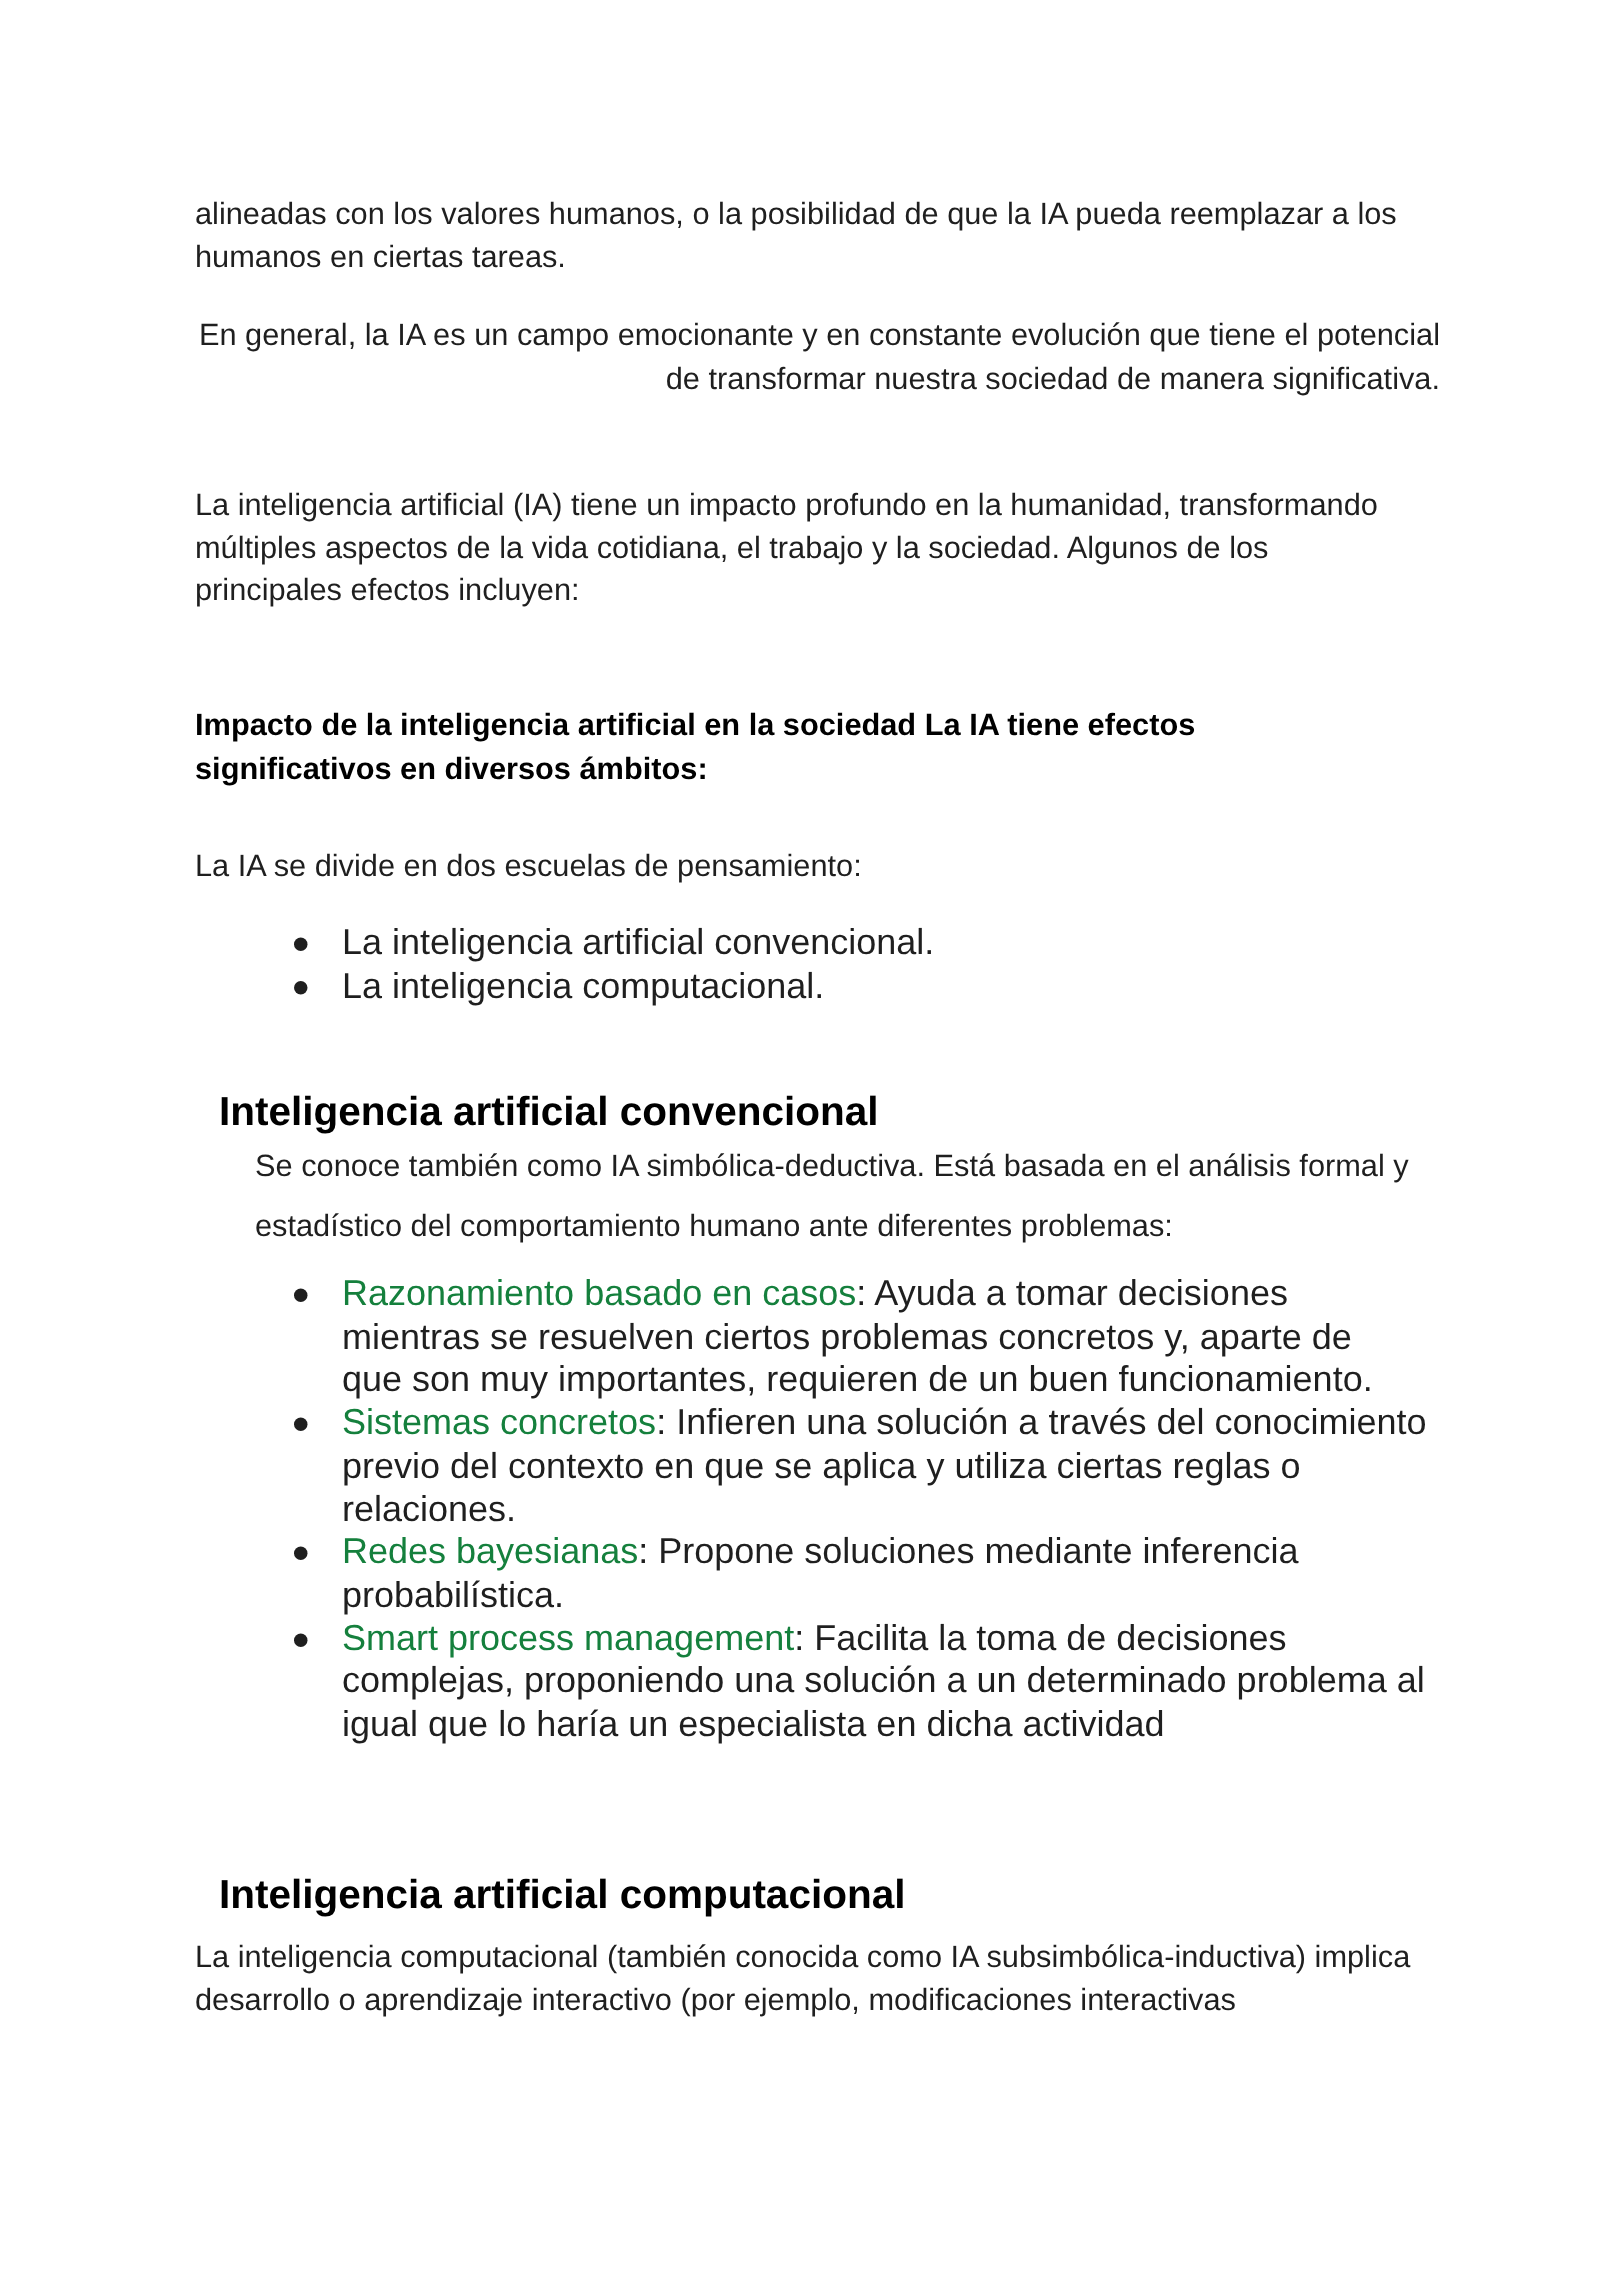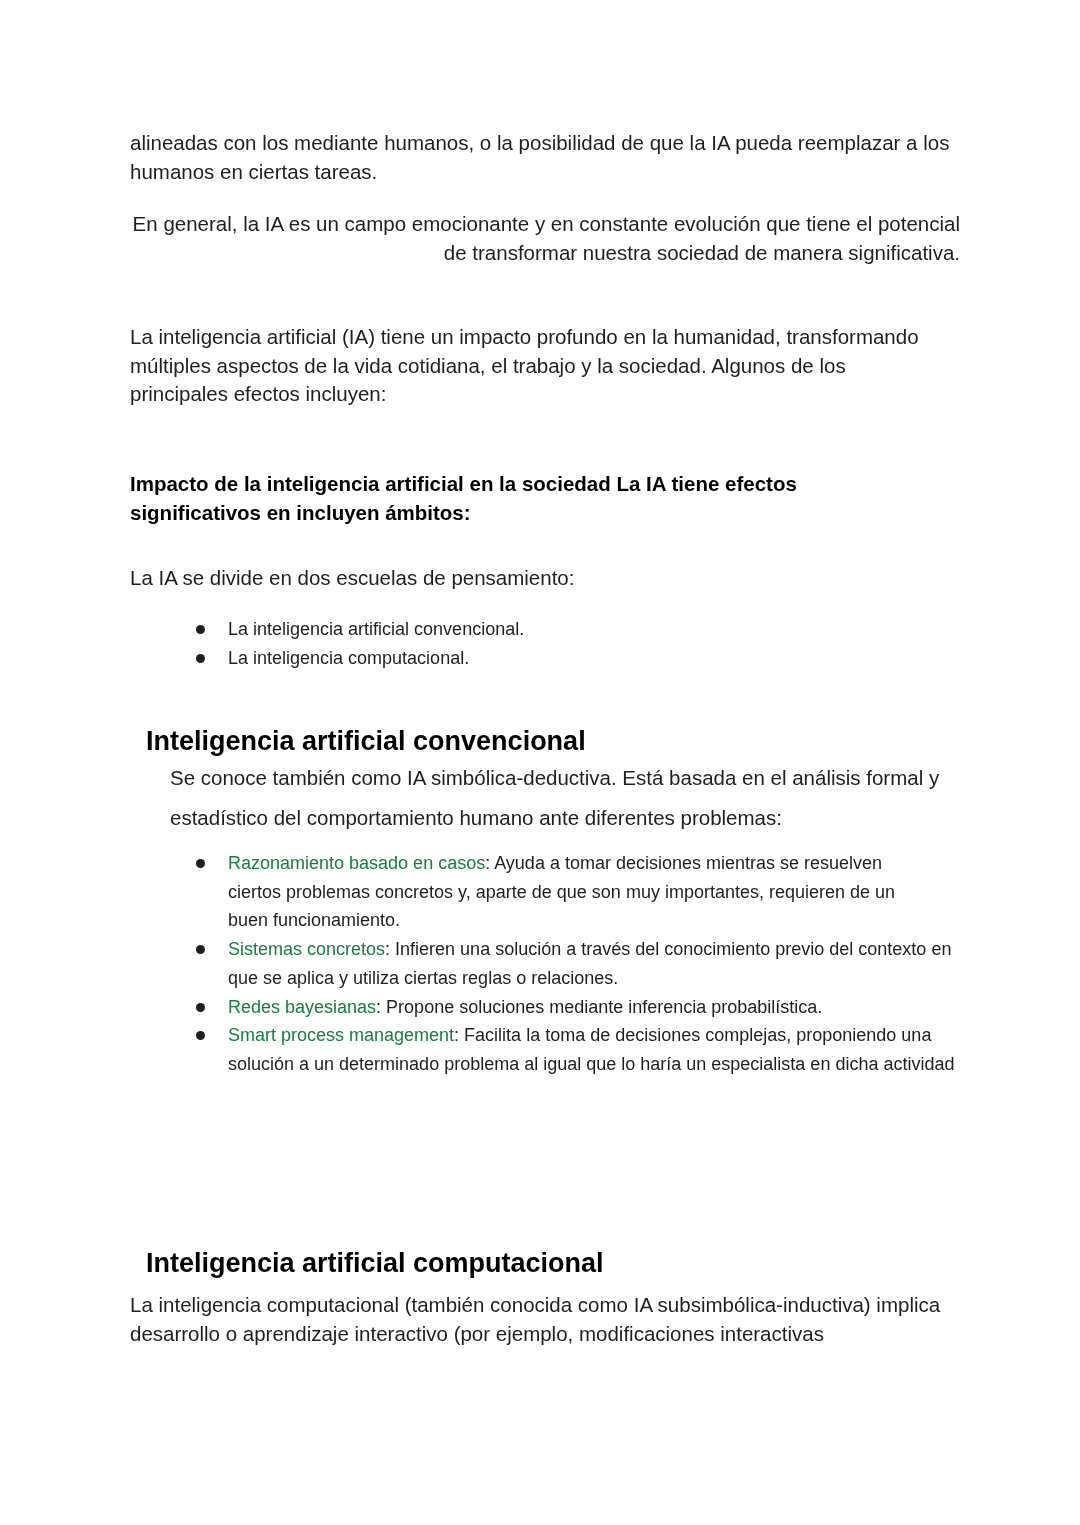--- a/index.html
+++ b/index.html
@@ -48,21 +48,21 @@
     position: absolute;
     left: 0;
     width: 830px;
     margin: 0;
     padding: 0;
     list-style: none;
   }
   .li {
     position: relative;
     padding-left: 98px;
-    font-size: 18px;
+    font-size: 24px;
     line-height: 28.7px;
     color: #1f1f1f;
   }
   .bullet {
     position: absolute;
     left: 66px;
     top: 10px;
     width: 9px;
     height: 9px;
     border-radius: 50%;
@@ -75,27 +75,27 @@
   }
   .spaced {
     line-height: 40px;
   }
 </style>
 </head>
 <body>
 
 <div class="page">
 
-  <p class="p" style="top:129px;">alineadas con los mediante humanos, o la posibilidad de que la IA pueda reemplazar a los humanos en ciertas tareas.</p>
+  <p class="p" style="top:129px;">alineadas con los valores humanos, o la posibilidad de que la IA pueda reemplazar a los humanos en ciertas tareas.</p>
 
   <p class="p" style="top:210px;text-align:right;">En general, la IA es un campo emocionante y en constante evolución que tiene el potencial de transformar nuestra sociedad de manera significativa.</p>
 
   <p class="p" style="top:323px; width:790px;">La inteligencia artificial (IA) tiene un impacto profundo en la humanidad, transformando múltiples aspectos de la vida cotidiana, el trabajo y la sociedad. Algunos de los principales efectos incluyen:</p>
 
-  <p class="p bold" style="top:470px; width:730px;">Impacto de la inteligencia artificial en la sociedad La IA tiene efectos significativos en incluyen ámbitos:</p>
+  <p class="p bold" style="top:470px; width:730px;">Impacto de la inteligencia artificial en la sociedad La IA tiene efectos significativos en diversos ámbitos:</p>
 
   <p class="p" style="top:564px;">La IA se divide en dos escuelas de pensamiento:</p>
 
   <ul class="list" style="top:615px;">
     <li class="li">
       <span class="bullet"></span>
       <span>La inteligencia artificial convencional.</span>
     </li>
     <li class="li">
       <span class="bullet"></span>

